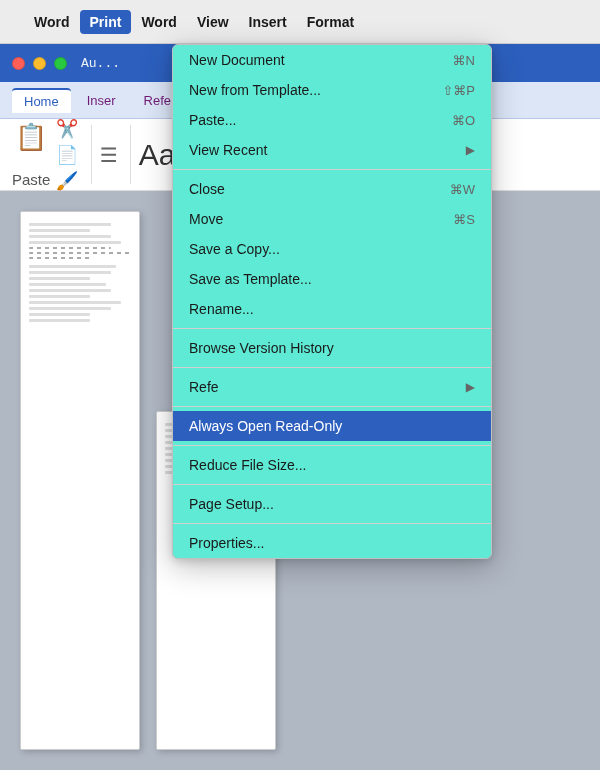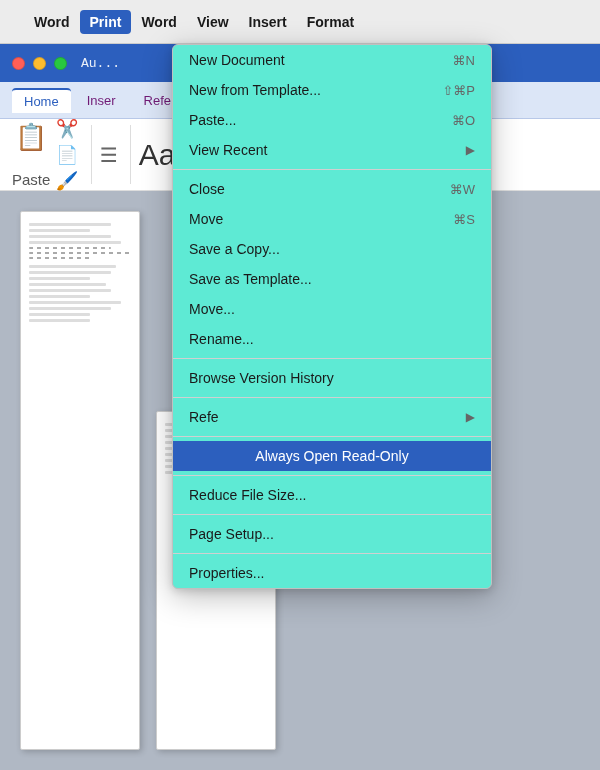--- a/index.html
+++ b/index.html
@@ -207,21 +207,20 @@
       padding: 7px 16px;
       font-size: 14px;
       color: #1a1a1a;
       cursor: pointer;
       user-select: none;
     }
 
     .menu-item.highlighted {
       background: #2c5fbe;
       color: white;
-      justify-content: center;
     }
 
     .menu-item .shortcut {
       color: #666;
       font-size: 13px;
       display: flex;
       align-items: center;
       gap: 1px;
     }
 
@@ -351,23 +350,20 @@
       <span>Move</span>
       <span class="shortcut">⌘S</span>
     </div>
     <div class="menu-item">
       <span>Save a Copy...</span>
     </div>
     <div class="menu-item">
       <span>Save as Template...</span>
     </div>
     <div class="menu-item">
-      <span>Move...</span>
-    </div>
-    <div class="menu-item">
       <span>Rename...</span>
     </div>
 
     <div class="menu-separator"></div>
 
     <div class="menu-item">
       <span>Browse Version History</span>
     </div>
 
     <div class="menu-separator"></div>

